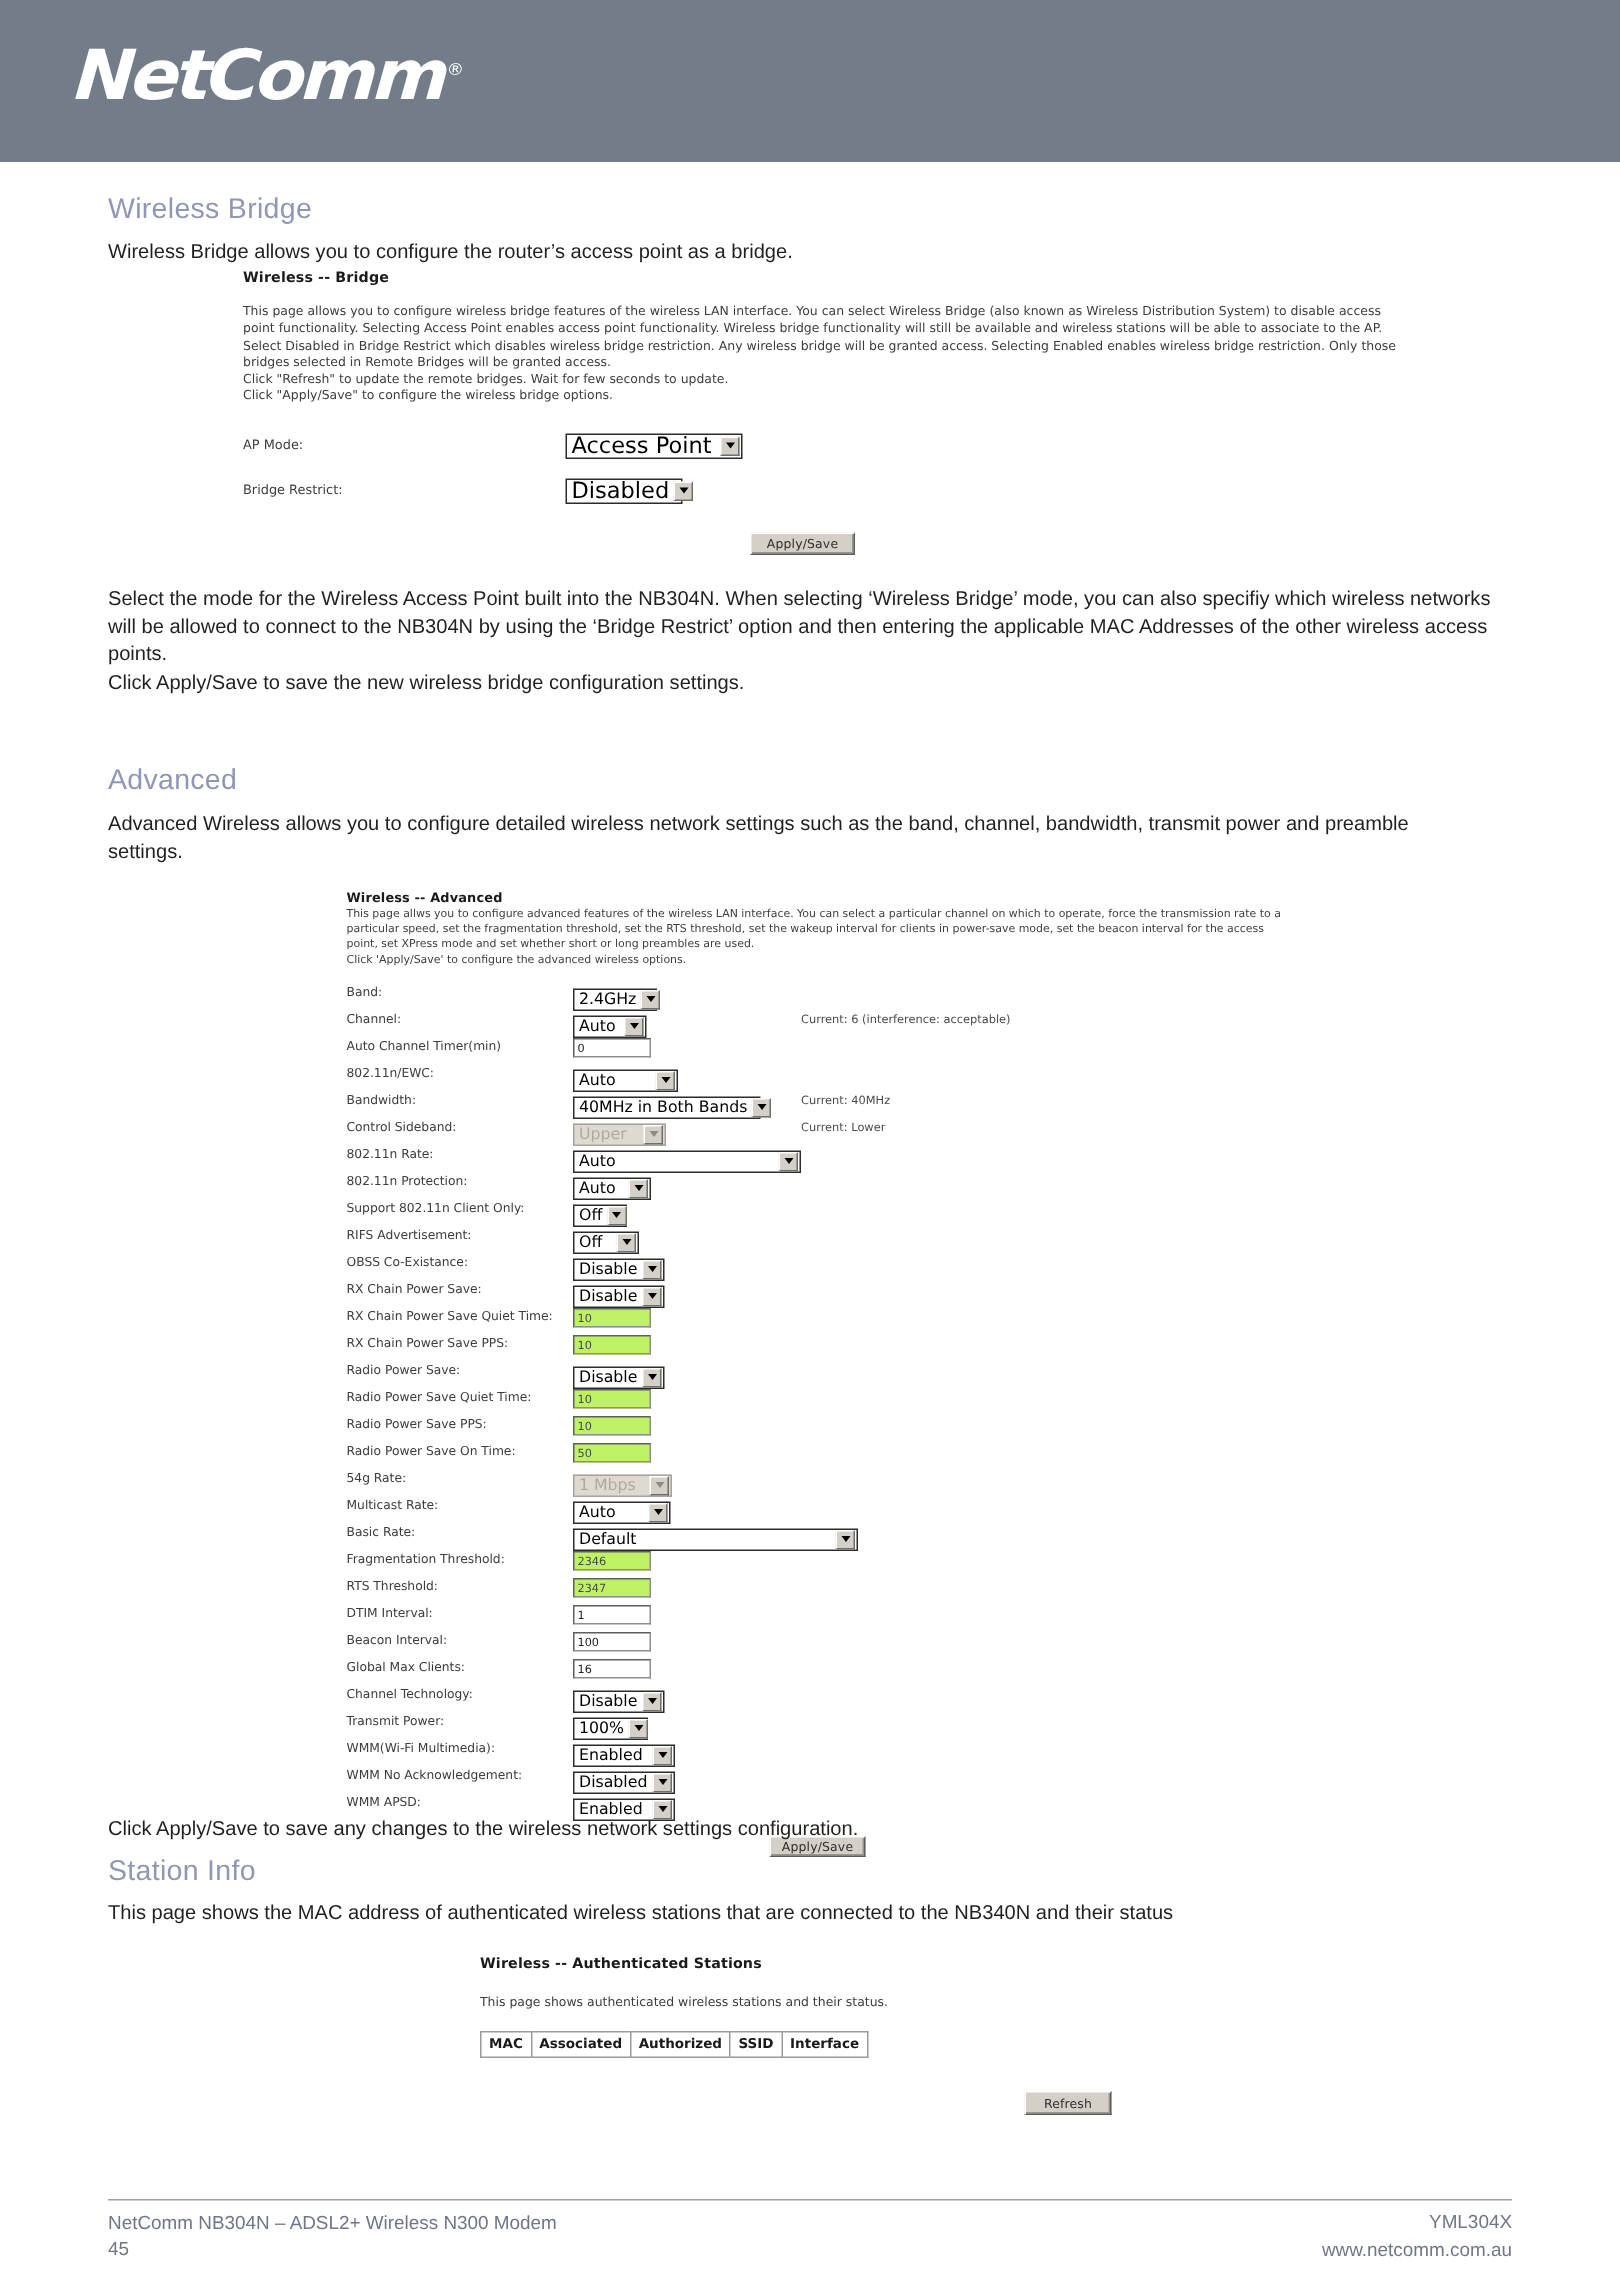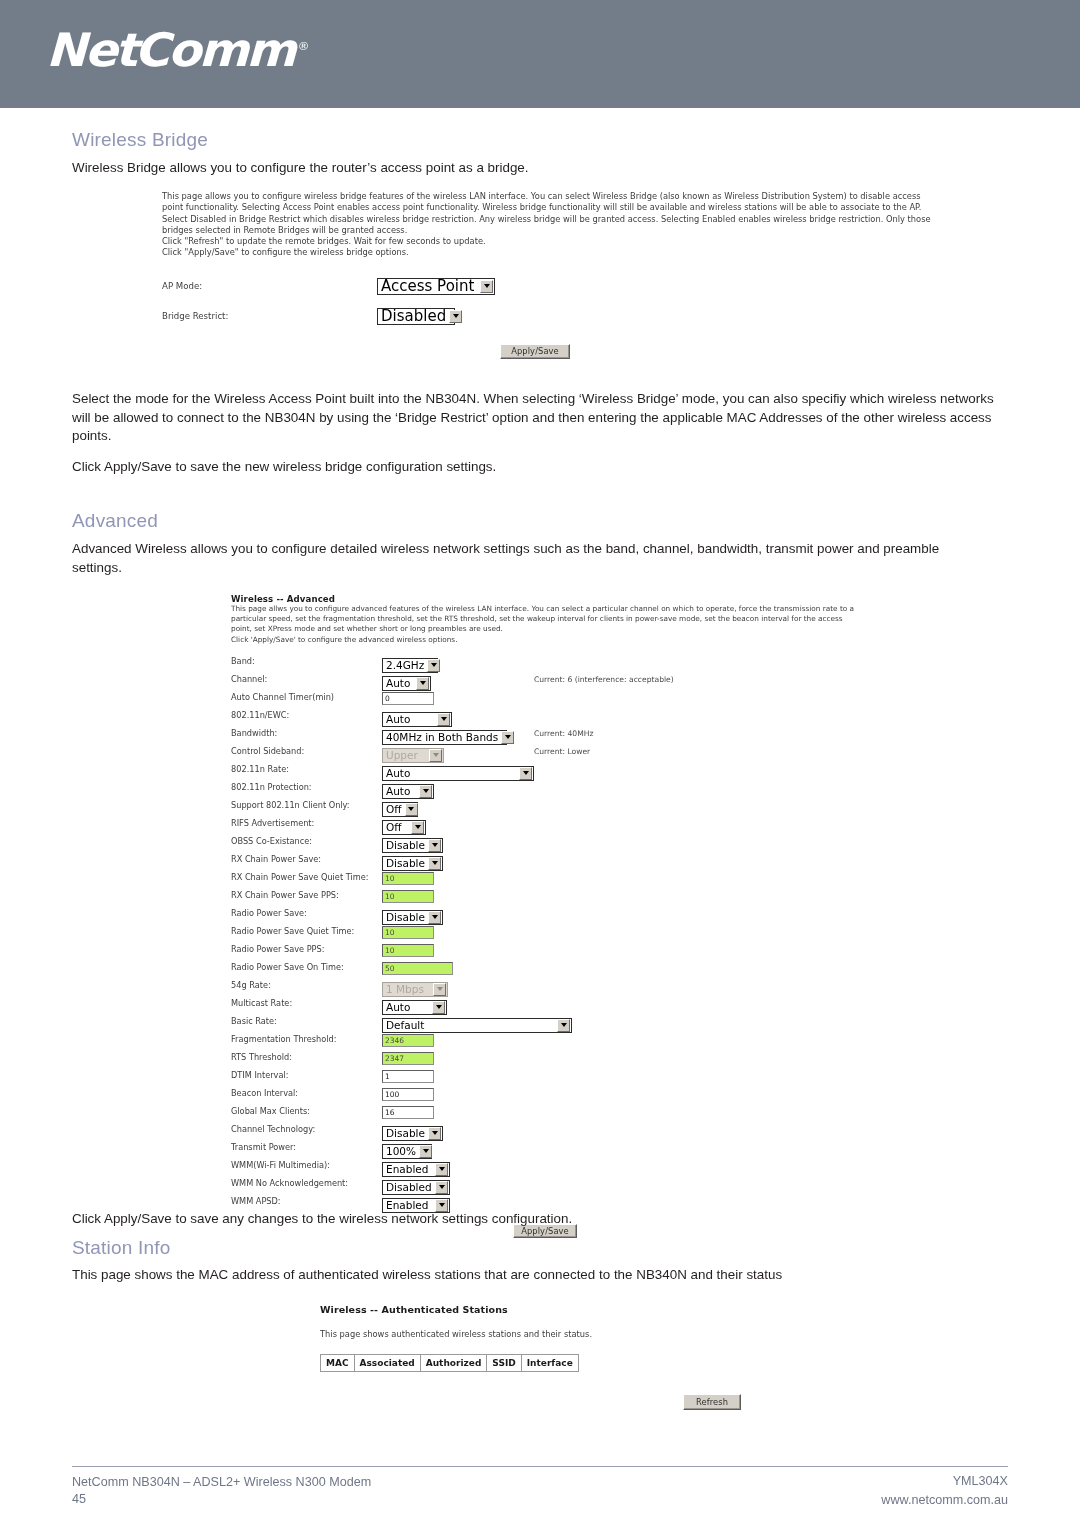--- a/index.html
+++ b/index.html
@@ -246,20 +246,21 @@
     <span>NetComm</span><span class="reg">®</span>
   </div>
 </div>
 
 <div class="page">
 
   <h2 class="sect" style="left:72px; top:21px;">Wireless Bridge</h2>
   <p class="body" style="left:72px; top:51px; width:900px;">Wireless Bridge allows you to configure the router’s access point as a bridge.</p>
 
   <div class="ui" style="left:162px; top:72px; width:790px;">
+    <div class="ui-title">Wireless -- Bridge</div>
     <div class="ui-desc" style="margin-top:11px; width:775px;">This page allows you to configure wireless bridge features of the wireless LAN interface. You can select Wireless Bridge (also known as Wireless Distribution System) to disable access point functionality. Selecting Access Point enables access point functionality. Wireless bridge functionality will still be available and wireless stations will be able to associate to the AP. Select Disabled in Bridge Restrict which disables wireless bridge restriction. Any  wireless bridge will be granted access. Selecting Enabled  enables wireless bridge restriction. Only those bridges selected in Remote Bridges will be granted access.</div>
     <div class="ui-desc" style="width:775px;">Click "Refresh" to update the remote bridges. Wait for few seconds to update.</div>
     <div class="ui-desc" style="width:775px;">Click "Apply/Save" to configure the wireless bridge options.</div>
 
     <div style="position:relative; height:70px; margin-top:15px;">
       <div class="flabel" style="top:7px; font-size:8.6px;">AP Mode:</div>
       <div class="fctl" style="left:215px; top:2px;">
         <div class="sel big" style="width:118px;">
           <span>Access Point</span>
           <span class="arrow"></span>
@@ -274,21 +275,21 @@
         </div>
       </div>
     </div>
 
     <div style="position:relative; height:22px;">
       <div class="btn" style="position:absolute; left:338px; top:0; width:70px; height:15px;">Apply/Save</div>
     </div>
   </div>
 
   <p class="body" style="left:72px; top:282px; width:928px;">Select the mode for the Wireless Access Point built into the NB304N. When selecting ‘Wireless Bridge’ mode, you can also specifiy which wireless networks will be allowed to connect to the NB304N by using the ‘Bridge Restrict’ option and then entering the applicable MAC Addresses of the other wireless access points.</p>
-  <p class="body" style="left:72px; top:350px; width:928px;">Click Apply/Save to save the new wireless bridge configuration settings.</p>
+  <p class="body" style="left:72px; top:338px; width:928px;">Click Apply/Save to save the new wireless bridge configuration settings.</p>
 
   <h2 class="sect" style="left:72px; top:402px;">Advanced</h2>
   <p class="body" style="left:72px; top:432px; width:900px;">Advanced Wireless allows you to configure detailed wireless network settings such as the band, channel, bandwidth, transmit power and preamble settings.</p>
 
   <div class="ui" style="left:231px; top:486px; width:640px;">
     <div class="ui-title" style="font-size:8.6px;">Wireless -- Advanced</div>
     <div class="ui-desc-sm" style="width:634px;">This page allws you to configure advanced features of the wireless LAN interface. You can select a particular channel on which to operate, force the transmission rate to a particular speed, set the fragmentation threshold, set the RTS threshold, set the wakeup interval for clients in power-save mode, set the beacon interval for the access point, set XPress mode and set whether short or long preambles are used.</div>
     <div class="ui-desc-sm" style="width:634px;">Click 'Apply/Save' to configure the advanced wireless options.</div>
 
     <div id="advanced-rows" style="margin-top:9px;">
@@ -405,21 +406,21 @@
         </div>
         <div class="frow">
           <div class="flabel">Radio Power Save PPS:</div>
           <div class="fctl" style="left: 151px; top: 2px;">
             <div class="inp dis" style="width: 52px;">10</div>
           </div>
         </div>
         <div class="frow">
           <div class="flabel">Radio Power Save On Time:</div>
           <div class="fctl" style="left: 151px; top: 2px;">
-            <div class="inp dis" style="width: 71px;">50</div>
+            <div class="inp dis" style="width: 52px;">50</div>
           </div>
         </div>
         <div class="frow">
           <div class="flabel">54g Rate:</div>
           <div class="fctl" style="left: 151px; top: 0px;"><div class="sel disabled" style="width: 66px;">
               <span>1 Mbps</span>
               <span class="arrow"></span>
             </div></div>
         </div>
         <div class="frow">

